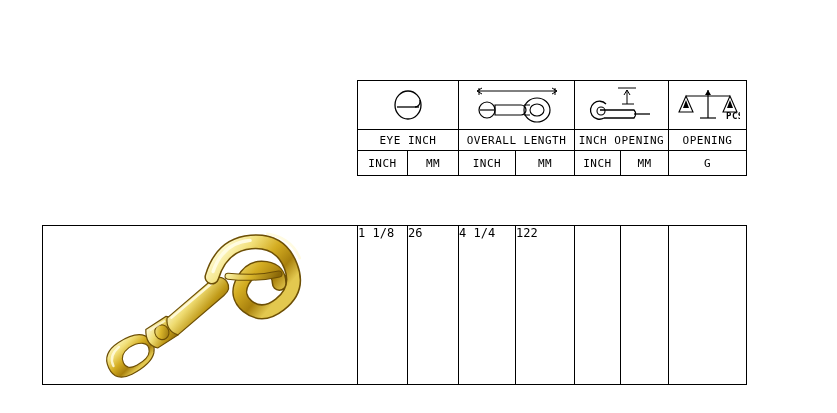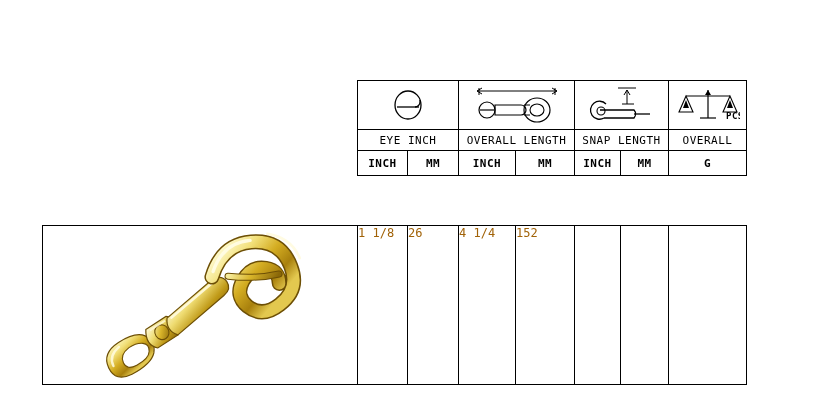--- a/index.html
+++ b/index.html
@@ -43,21 +43,20 @@
   .icon-cell {
     height: 48px;
   }
   .name-cell {
     height: 20px;
     font-size: 10.5px;
   }
   .unit-cell {
     height: 24px;
     font-size: 10.5px;
-    font-weight: bold;
   }
   .w-inch { width: 49px; }
   .w-mm   { width: 50px; }
   .w-inch2 { width: 56px; }
   .w-mm2   { width: 58px; }
   .w-inch3 { width: 45px; }
   .w-mm3   { width: 47px; }
   .w-g     { width: 77px; }
 
   .icon-wrap {
@@ -74,21 +73,21 @@
     top: 225px;
     border-collapse: collapse;
     table-layout: fixed;
   }
   .product-table td {
     border: 1px solid #000000;
     padding: 0;
     vertical-align: top;
     font-family: "DejaVu Sans Mono", monospace;
     font-size: 12px;
-    color: #a16207;
+    color: #000000;
   }
   .img-cell {
     width: 314px;
     height: 158px;
     position: relative;
     border-right: 1px solid #000000;
   }
   .val-cell {
     height: 158px;
     text-align: left;
@@ -182,22 +181,22 @@
             <path d="M24 34 H40" stroke="#000" stroke-width="1.2"></path>
             <text x="50" y="35" font-family="DejaVu Sans Mono, monospace" font-size="9" font-weight="bold" fill="#000">PCS</text>
           </svg>
         </div>
       </td>
     </tr>
 
     <tr>
       <td class="name-cell" colspan="2">EYE INCH</td>
       <td class="name-cell" colspan="2">OVERALL LENGTH</td>
-      <td class="name-cell" colspan="2">SNAP LENGTH</td>
-      <td class="name-cell">OVERALL</td>
+      <td class="name-cell" colspan="2">INCH OPENING</td>
+      <td class="name-cell">OPENING</td>
     </tr>
 
     <tr>
       <td class="unit-cell w-inch">INCH</td>
       <td class="unit-cell w-mm">MM</td>
       <td class="unit-cell w-inch2">INCH</td>
       <td class="unit-cell w-mm2">MM</td>
       <td class="unit-cell w-inch3">INCH</td>
       <td class="unit-cell w-mm3">MM</td>
       <td class="unit-cell w-g">G</td>
@@ -280,21 +279,21 @@
             <path d="M190 66 q22 18 44 26" fill="none" stroke="#6d4f05" stroke-width="7" stroke-linecap="round"></path>
             <path d="M190 66 q22 18 44 26" fill="none" stroke="url(#brassC)" stroke-width="5" stroke-linecap="round"></path>
           </g>
         </svg>
         <span class="sr-only">brass swivel bolt snap hook</span>
       </td>
 
       <td class="val-cell w-inch">1 1/8</td>
       <td class="val-cell w-mm">26</td>
       <td class="val-cell w-inch2">4 1/4</td>
-      <td class="val-cell w-mm2">152</td>
+      <td class="val-cell w-mm2">122</td>
       <td class="val-cell w-inch3"></td>
       <td class="val-cell w-mm3"></td>
       <td class="val-cell w-g"></td>
     </tr>
   </tbody>
     </table>
 
 </div>
 
 </body></html>

